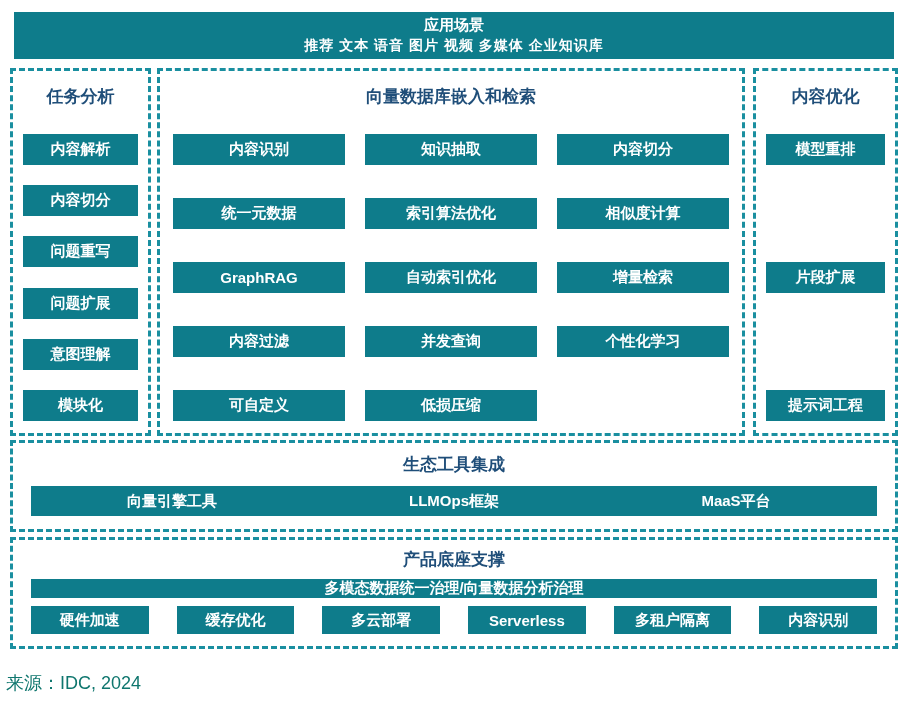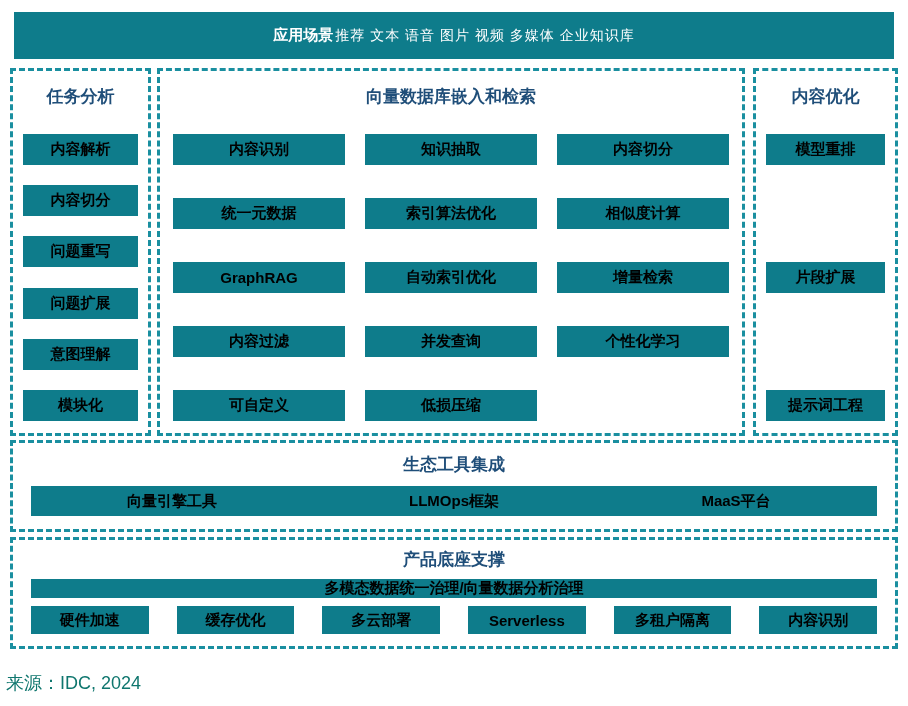--- a/index.html
+++ b/index.html
@@ -11,38 +11,38 @@
   .canvas{
     position:relative;
     width:908px;height:706px;
     background:#ffffff;
     font-family:"Liberation Sans",sans-serif;
     overflow:hidden;
   }
   .banner{
     position:absolute;left:14px;top:12px;width:880px;height:47px;
     background:var(--teal);color:#fff;
-    display:flex;flex-direction:row;justify-content:center;align-items:center;
+    display:flex;flex-direction:column;justify-content:center;align-items:center;
     gap:2px;
   }
   .banner-title{font-size:15px;font-weight:bold;}
-  .banner-subtitle{font-size:14px;font-weight:normal;letter-spacing:1px;white-space:pre;}
+  .banner-subtitle{font-size:14px;font-weight:bold;letter-spacing:1px;white-space:pre;}
   .panel{
     position:absolute;
     border:3px dashed var(--dash);
     box-sizing:border-box;
     display:flex;flex-direction:column;
     background:#fff;
   }
   .panel-title{
     color:var(--navy);font-weight:bold;font-size:17px;text-align:center;
     line-height:24px;flex:0 0 auto;
   }
   .box{
-    background:var(--teal);color:#000000;font-weight:bold;font-size:15px;
+    background:var(--teal);color:#ffffff;font-weight:bold;font-size:15px;
     display:flex;align-items:center;justify-content:center;
     height:31px;box-sizing:border-box;text-align:center;
   }
   
   .panel-left{left:10px;top:68px;width:141px;height:368px;padding:14px 10px 12px;}
   .panel-center{left:157px;top:68px;width:588px;height:368px;padding:14px 13px 12px;}
   .panel-right{left:753px;top:68px;width:145px;height:368px;padding:14px 10px 12px;}
   .stack{
     flex:1;display:flex;flex-direction:column;justify-content:space-between;
     margin-top:25px;

